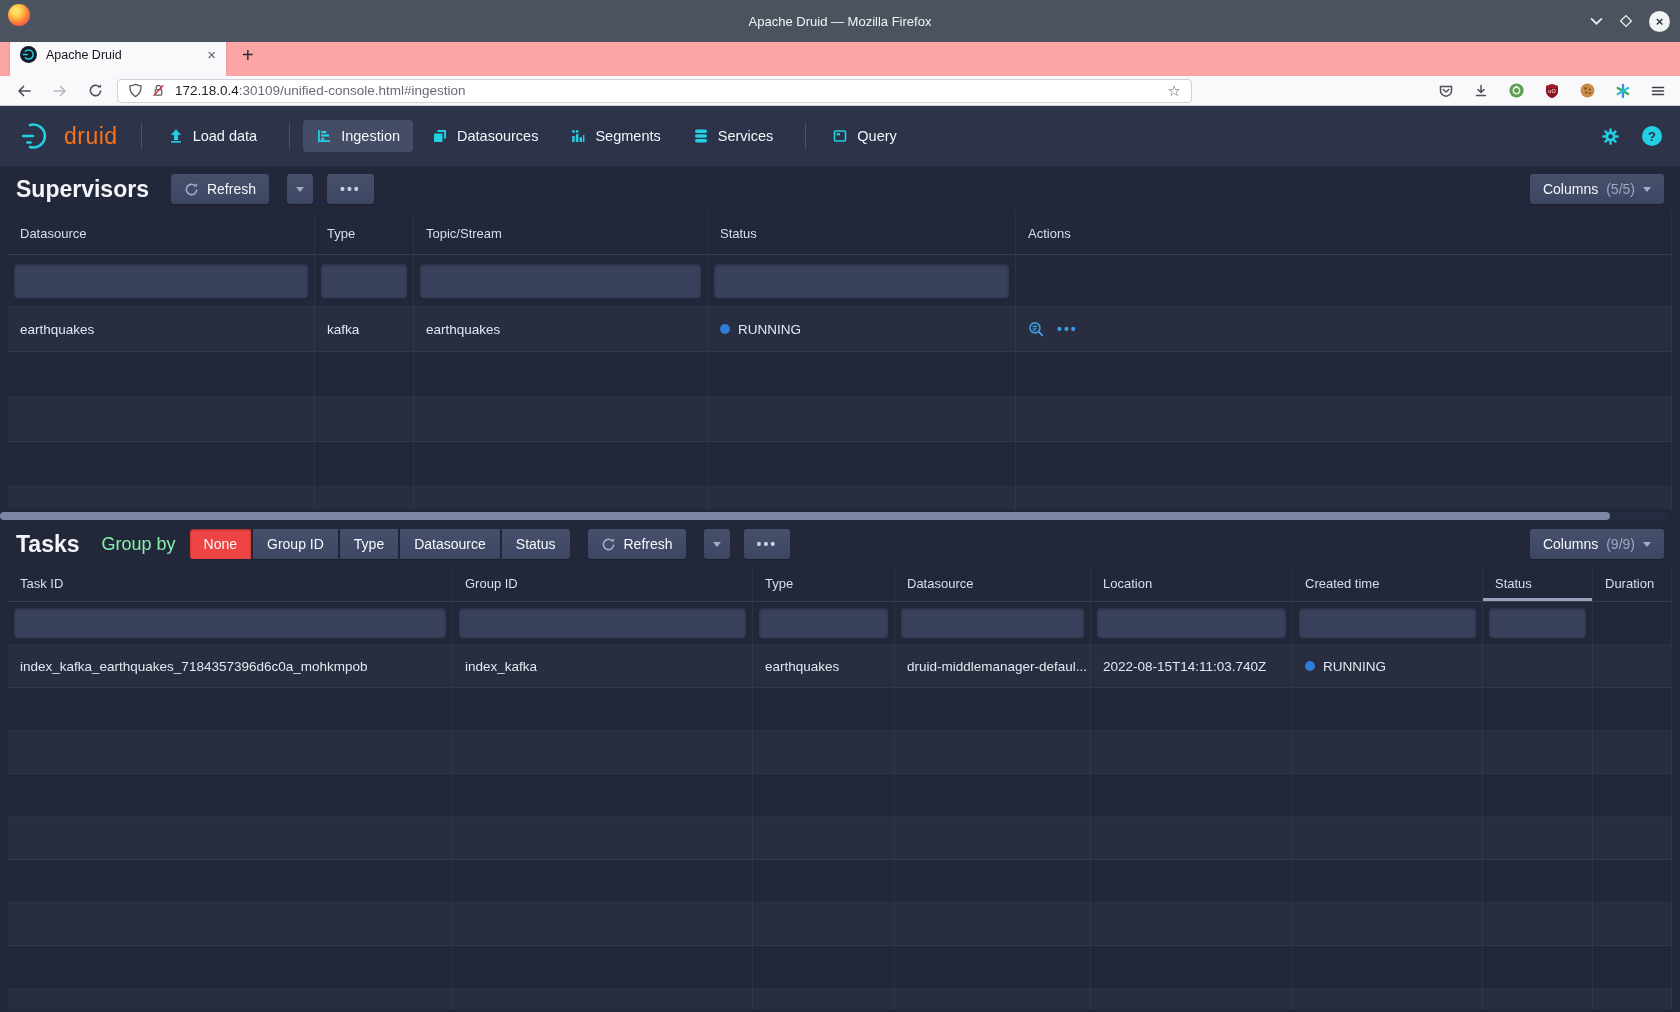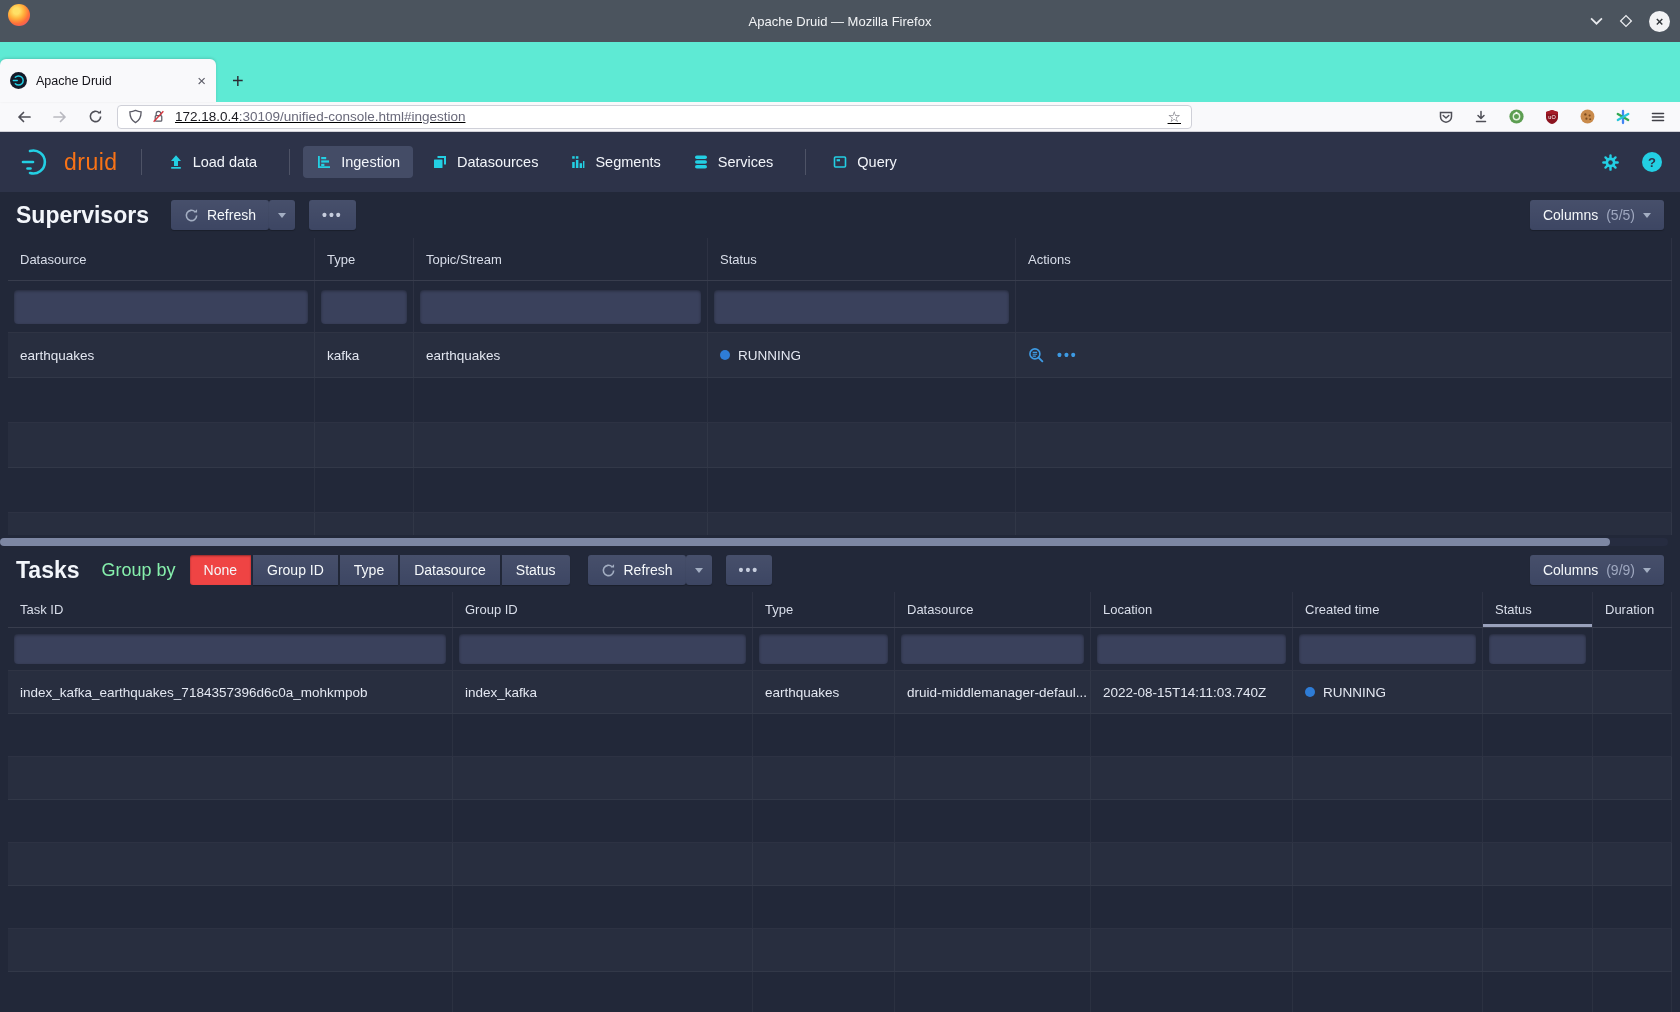--- a/index.html
+++ b/index.html
@@ -9,30 +9,30 @@
   
   .titlebar { height:42px; background:#4b545e; display:flex; align-items:center; position:relative; }
   .ff-logo { position:absolute; left:8px; top:4px; width:22px; height:22px; border-radius:50%;
     background:radial-gradient(circle at 38% 32%, #ffe066 0 16%, #ffb23c 38%, #ff7139 62%, #e34383 100%); }
   .win-title { flex:1; text-align:center; color:#f2f4f6; font-size:13px; }
   .win-controls { position:absolute; right:10px; top:0; height:100%; display:flex; align-items:center; gap:16px; }
   .wc { display:flex; align-items:center; justify-content:center; cursor:default; }
   .wc-close { width:21px; height:21px; border-radius:50%; background:#f2f3f5; color:#33373c; font-size:13px; font-weight:bold; line-height:1; }
 
   
-  .tabbar { height:60px; background:#5eead4; display:flex; align-items:flex-end; }
+  .tabbar { height:34px; background:#fca5a5; display:flex; align-items:flex-end; padding-left:10px; }
   .tab { width:216px; height:43px; background:#f9f9fb; border-radius:6px 6px 0 0; display:flex; align-items:center;
     padding:0 10px; box-shadow:0 -1px 3px rgba(0,0,0,.14); }
   .favicon { width:17px; height:17px; margin-right:9px; flex:none; }
   .tab-title { font-size:12.5px; color:#15141a; flex:1; white-space:nowrap; overflow:hidden; }
   .tab-close { color:#5b5b66; font-size:15px; margin-left:6px; }
   .newtab { font-size:20px; color:#2b2b33; margin:0 0 11px 16px; line-height:1; }
 
   
-  .navtoolbar { height:30px; background:#f9f9fb; border-bottom:1px solid #d0d0d7; display:flex; align-items:center; padding:0 10px;text-decoration:underline; }
+  .navtoolbar { height:30px; background:#f9f9fb; border-bottom:1px solid #d0d0d7; display:flex; align-items:center; padding:0 10px; }
   .nav-btns { display:flex; align-items:center; gap:20px; margin:0 14px 0 6px; }
   .urlbar { width:1075px; height:24px; background:#ffffff; border:1px solid #cfd0d8; border-radius:4px;
     display:flex; align-items:center; padding:0 10px; }
   .url-text { margin-left:9px; font-size:13.5px; white-space:nowrap; overflow:hidden; flex:1; }
   .url-host { color:#1b1b21; }
   .url-rest { color:#69697a; }
   .url-star { color:#5b5b66; font-size:15px; margin-left:8px; }
   .tb-right { margin-left:auto; display:flex; align-items:center; gap:19px; padding-right:4px; }
 
   
@@ -54,21 +54,21 @@
   .sec-title { font-size:23px; font-weight:600; color:#f3f6fb; margin-right:8px; }
   .grp-label { font-size:18px; color:#86efac; }
 
   .btn { background:#3d4663; background-image:linear-gradient(rgba(255,255,255,.05), rgba(255,255,255,0)); border-radius:3px;
     color:#f5f8fa; font-size:14px; height:30px; display:inline-flex; align-items:center; gap:8px; padding:0 13px;
     box-shadow:0 1px 1px rgba(0,0,0,.25); cursor:pointer; white-space:nowrap; }
   .btn .cnt { color:#9fa8c0; }
   .btn-caret { padding:0 9px; }
   .caret { width:0; height:0; border-left:4.5px solid transparent; border-right:4.5px solid transparent; border-top:5.5px solid #a3aec2; }
   .dots-btn { letter-spacing:2px; font-weight:bold; color:#c6cddd; }
-  .split { display:flex; gap:0;align-items:center; }
+  .split { display:flex; gap:18px;align-items:center; }
   .seg { display:flex; gap:2px; }
   .seg .btn { border-radius:0; padding:0 14px; }
   .seg .btn:first-child { border-radius:3px 0 0 3px; }
   .seg .btn:last-child { border-radius:0 3px 3px 0; }
   .seg .btn.active { background:#ef4444; background-image:none; box-shadow:inset 0 1px 2px rgba(0,0,0,.4); }
   .columns-btn { margin-left:auto; }
 
   
   .tbl { margin:0 8px; overflow:hidden; }
   .tbl-sup { height:297px; flex:none; }

